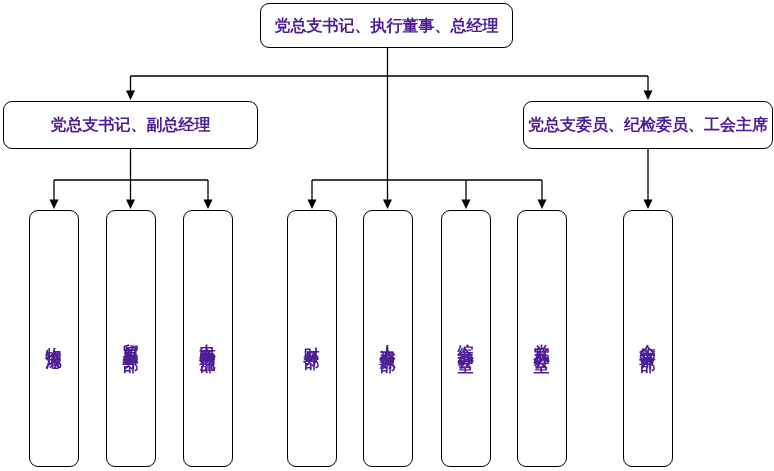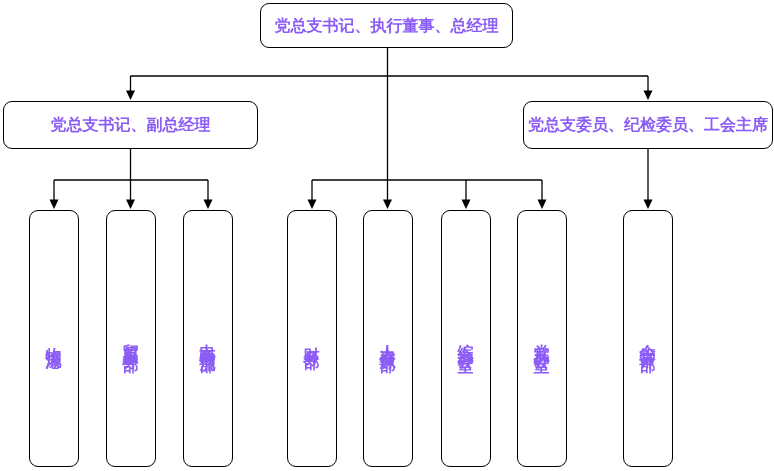--- a/index.html
+++ b/index.html
@@ -26,21 +26,21 @@
     box-sizing: border-box;
     background: #ffffff;
     border: 1.4px solid #000000;
     border-radius: 9px;
     display: flex;
     align-items: center;
     justify-content: center;
     font-weight: bold;
     font-size: 16px;
     line-height: 1.2;
-    color: #8b5cf6;
+    color: #4c1d95;
     z-index: 2;
     text-align: center;
     white-space: nowrap;
   }
   #node-root { left: 260px; top: 3px;  width: 253px; height: 45px; }
   #node-l2a  { left: 3px;   top: 101px; width: 255px; height: 48px; }
   #node-l2b  { left: 523px; top: 101px; width: 250px; height: 48px; }
   .dept { top: 210px; width: 50px; height: 257px; }
   #node-d1 { left: 29px; }
   #node-d2 { left: 106px; }

